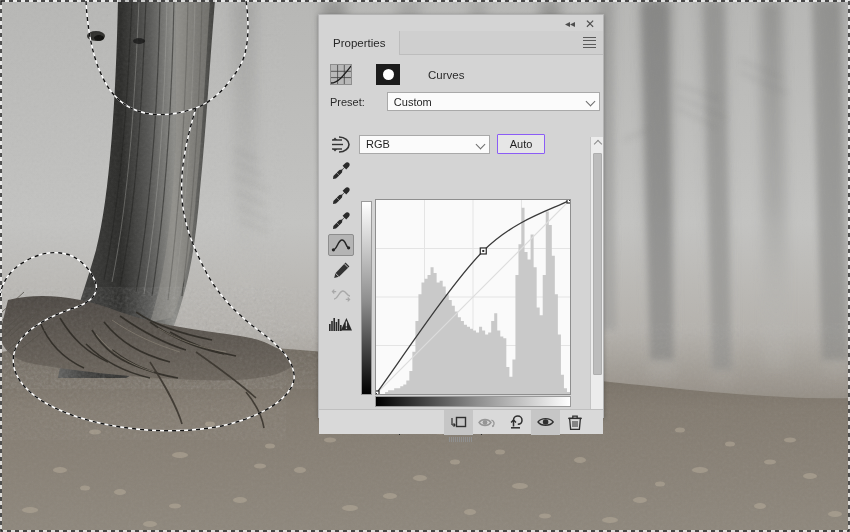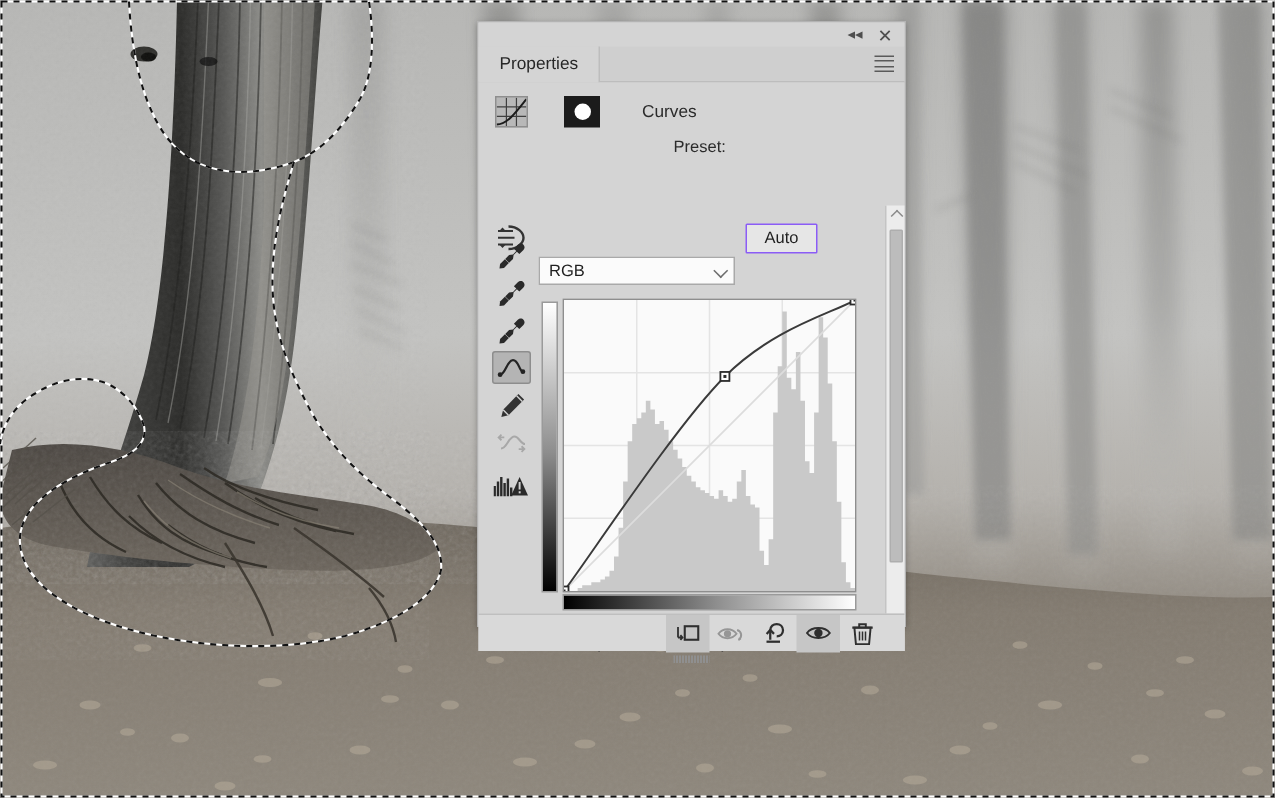--- a/index.html
+++ b/index.html
@@ -69,40 +69,40 @@
   }
   .adj-mask {
     width:24px; height:21px; background:#1b1b1b;
     display:flex; align-items:center; justify-content:center;
   }
   .adj-mask .dot { width:11px; height:11px; border-radius:50%; background:#fff; }
   .adj-title { font-size:11.5px; color:#2b2b2b; margin-left:4px; }
 
   
   .preset-row {
-    display:flex; align-items:center; padding:0 0 17px 11px; gap:22px; margin-top:-1px;flex-direction:column;
+    display:flex; align-items:center; padding:0 0 17px 11px; gap:22px; margin-top:-1px;
   }
   .lbl { font-size:11px; color:#2b2b2b; }
   .combo {
     position:relative; background:#fbfbfb; border:1px solid #a9a9a9;
     height:19px; display:flex; align-items:center;
     padding:0 18px 0 6px; font-size:11px; color:#1f1f1f; cursor:pointer;
   }
   .combo .chev {
     position:absolute; right:5px; top:5px;
     width:7px; height:7px; border-left:1px solid #6d6d6d; border-bottom:1px solid #6d6d6d;
     transform:rotate(-45deg);
   }
   #preset-combo { width:213px; }
 
   
   .chan-row {
     display:flex; align-items:center; padding:6px 0 0 11px; gap:7px;
   }
-  #chan-combo { width:131px;margin-top:44px; }
+  #chan-combo { width:131px; }
   .auto-btn {
     width:48px; height:20px; background:#e6e6e6;
     border:1px solid #8b5cf6; border-radius:1px;
     display:flex; align-items:center; justify-content:center;
     font-size:11px; color:#1f1f1f; cursor:pointer;
   }
 
   
   .toolcol {
     position:absolute; left:6px; top:104px; width:32px;
@@ -457,20 +457,24 @@
         </svg>
       </div>
       <div class="adj-mask">
         <span class="dot"></span>
       </div>
       <div class="adj-title">Curves</div>
     </div>
 
     <div class="preset-row">
       <span class="lbl">Preset:</span>
+      <div class="combo" id="preset-combo">
+        <span>Custom</span>
+        <span class="chev"></span>
+      </div>
     </div>
 
     <div class="chan-row">
       <span style="width:22px;height:20px;display:inline-flex;align-items:center;justify-content:center;">
         <svg width="21" height="19" viewBox="0 0 21 19">
           <path d="M8 2 C14 2 18 6 18 9.5 C18 13 14 17 8 17" fill="none" stroke="#333" stroke-width="1.6"></path>
           <line x1="1" y1="5" x2="11" y2="5" stroke="#333" stroke-width="1.4"></line>
           <line x1="1" y1="9.5" x2="12" y2="9.5" stroke="#333" stroke-width="1.4"></line>
           <line x1="1" y1="14" x2="11" y2="14" stroke="#333" stroke-width="1.4"></line>
           <path d="M4 2.6 L6.2 5 L1.8 5 Z" fill="#333"></path>

